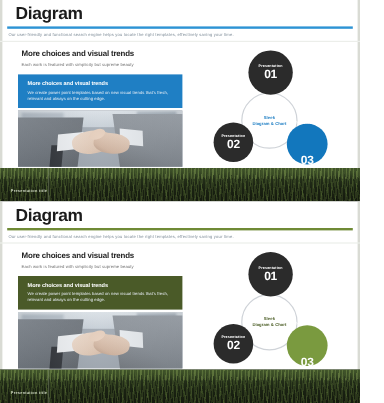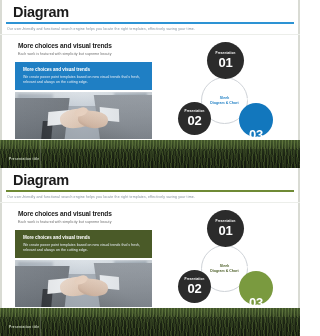--- a/index.html
+++ b/index.html
@@ -52,21 +52,21 @@
             background:#e3c9b5;border-radius:50%;transform:rotate(-22deg);}
   .ph-tie{position:absolute;left:20%;top:62%;width:7%;height:40%;
           background:#2b2f35;transform:skewX(-5deg);}
   .ph-vign{position:absolute;left:0;top:0;width:100%;height:100%;
            background:radial-gradient(circle at 50% 48%,rgba(255,255,255,0.16) 0%,rgba(0,0,0,0.10) 100%);}
   .diagram{position:absolute;left:173px;top:42px;width:118px;height:100px;}
   .node{position:absolute;border-radius:50%;display:flex;flex-direction:column;
         align-items:center;justify-content:center;}
   .node .lbl{font-size:3px;font-weight:bold;color:#ffffff;letter-spacing:0.15px;
              line-height:1;margin-bottom:1px;}
-  .node .num{font-size:13px;font-weight:bold;color:#ffffff;line-height:1;
+  .node .num{font-size:10px;font-weight:bold;color:#ffffff;line-height:1;
              letter-spacing:-0.2px;}
   .n1{left:34px;top:0px;width:37px;height:37px;background:#2b2b2b;}
   .n2{left:5px;top:60px;width:33px;height:33px;background:#2b2b2b;}
   .n3{left:66px;top:61px;width:34px;height:34px;gap:25px;}
   .center{position:absolute;left:28px;top:35px;width:45px;height:45px;
           border-radius:50%;border:0.8px solid #cfd3d8;background:#ffffff;
           display:flex;flex-direction:column;align-items:center;justify-content:center;}
   .center .c1{font-size:3.5px;font-weight:bold;line-height:1.35;letter-spacing:0.05px;}
   .center .c2{font-size:3.5px;font-weight:bold;line-height:1.35;letter-spacing:0.05px;}
   .conn{position:absolute;background:#cfd3d8;}

